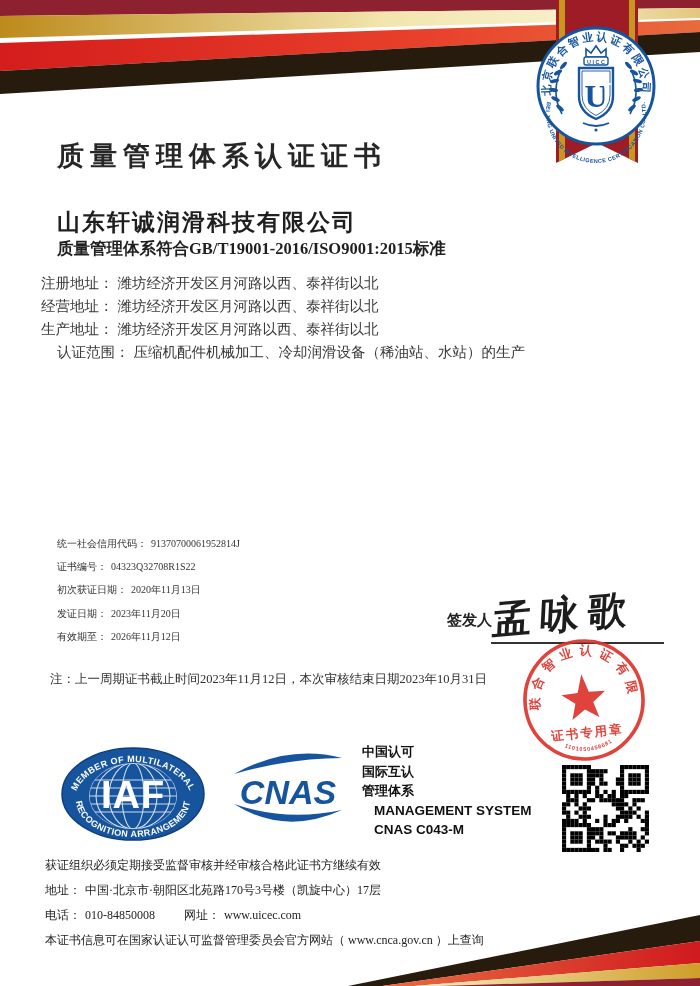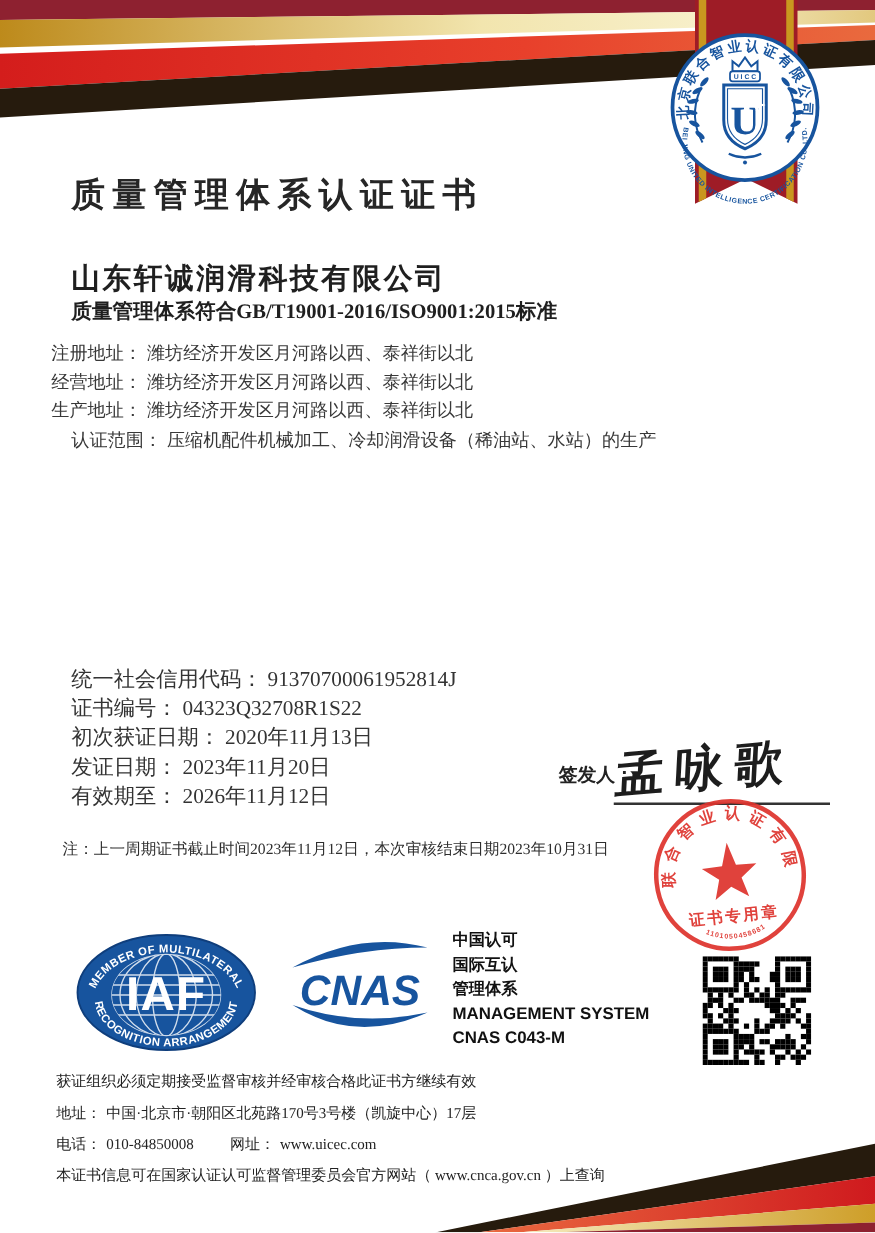--- a/index.html
+++ b/index.html
@@ -14,33 +14,33 @@
   .page{
     position:relative;width:700px;height:986px;background:#ffffff;overflow:hidden;
     font-family:"Liberation Serif","DejaVu Serif",serif;color:var(--ink);
   }
   .abs{position:absolute;}
   .title{left:57px;top:138px;font-size:27px;font-weight:700;letter-spacing:6px;color:#262626;}
   .company{left:57px;top:207px;font-size:23px;font-weight:700;letter-spacing:2px;color:#1f1f1f;}
   .standard{left:57px;top:238px;font-size:16.5px;font-weight:700;color:#1f1f1f;}
   .addr-block{left:41px;top:272px;font-size:14.5px;line-height:23px;font-weight:500;color:#383838;}
   .scope-row{left:57px;top:343px;font-size:14.5px;font-weight:500;color:#383838;}
-  .detail-block{left:57px;top:532px;font-size:17px;line-height:23.2px;font-weight:500;color:#333;}
+  .detail-block{left:57px;top:532px;font-size:10px;line-height:23.2px;font-weight:500;color:#333;}
   .field-label{margin-right:4px;}
   .issuer-label{left:447px;top:611px;font-size:15px;font-weight:700;color:#222;}
   .signature{
     left:492px;top:586px;width:185px;font-size:39px;font-weight:700;letter-spacing:9px;
     color:#1d1d1d;font-family:"DejaVu Sans","Liberation Sans",sans-serif;
     transform:rotate(-5deg) skewX(-8deg);
   }
   .sign-line{left:491px;top:642px;width:173px;height:2px;background:#333;}
   .note{left:50px;top:655px;font-size:12.5px;font-weight:400;color:#2e2e2e;margin-top:16px;}
   .accred{left:362px;top:742px;line-height:19.5px;color:#111;}
   .accred .cn{font-size:13px;font-weight:700;font-family:"Liberation Sans","DejaVu Sans",sans-serif;}
-  .accred .en{font-size:13.5px;font-weight:700;font-family:"Liberation Sans","DejaVu Sans",sans-serif;}
+  .accred .en{font-size:13.5px;font-weight:700;font-family:"Liberation Sans","DejaVu Sans",sans-serif;margin-left:12px;}
   .footer{left:45px;top:853px;font-size:12px;line-height:25px;font-weight:500;color:#222;}
   .gap-right{margin-right:26px;}
   svg text{font-family:"Liberation Serif","DejaVu Serif",serif;}
   svg .sans{font-family:"Liberation Sans","DejaVu Sans",sans-serif;}
   .blue-f{fill:var(--brand-blue);}
   .red-f{fill:var(--seal-red);}
 </style>
 </head>
 <body>
 

